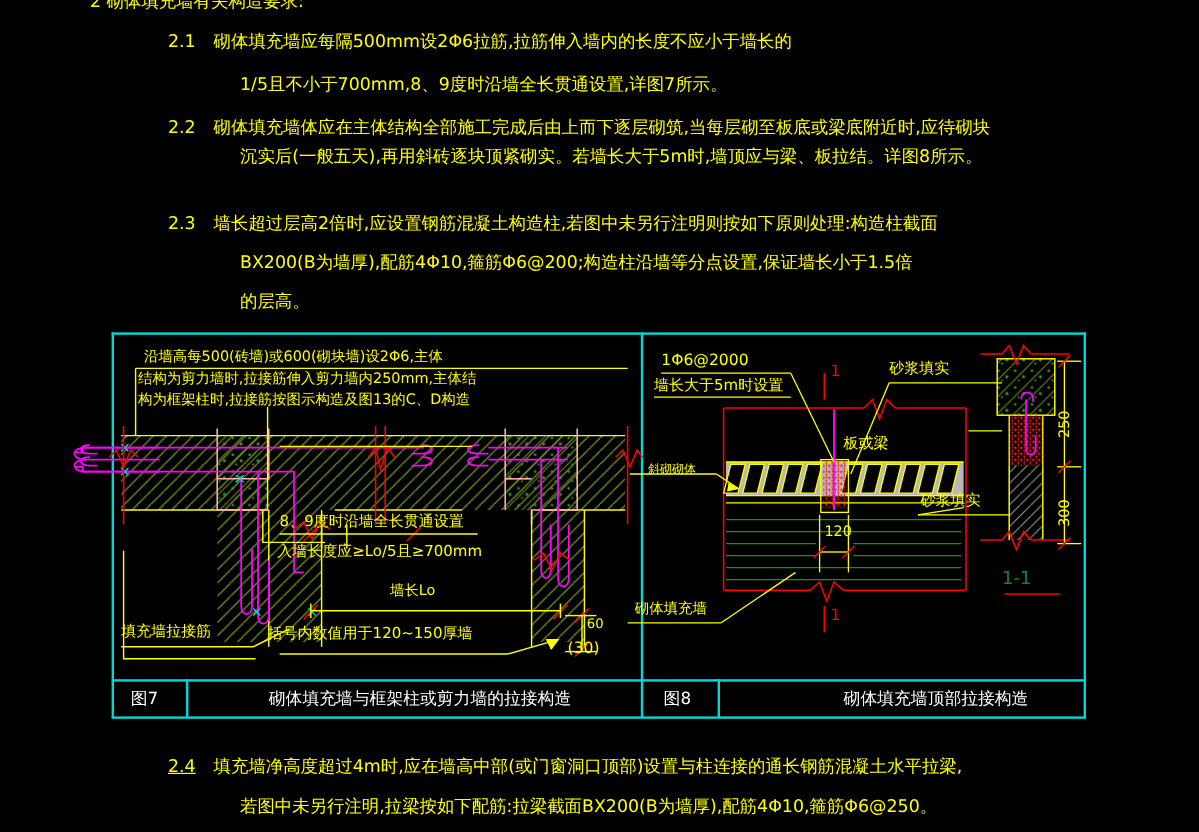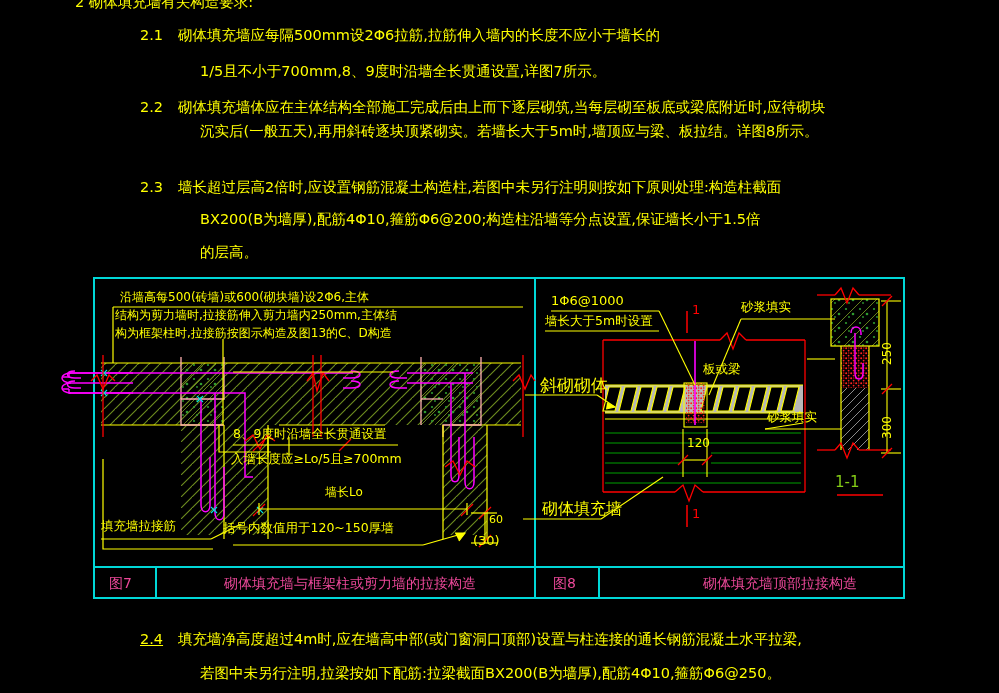--- a/index.html
+++ b/index.html
@@ -11,21 +11,21 @@
   .abs{position:absolute;}
   
   .spec{position:absolute;color:#ffff00;font-size:14.5px;line-height:1;white-space:nowrap;letter-spacing:0px;}
   .spec.num{font-size:14.5px;}
   .clip-top{position:absolute;left:0;top:0;width:999px;height:14px;overflow:hidden;}
   
   #frame{position:absolute;left:93px;top:277px;width:812px;height:322px;}
   .cyanline{position:absolute;background:#00d7d7;}
   .lbl{position:absolute;color:#ffff00;font-size:12.5px;line-height:1;white-space:nowrap;}
   .lbl.vert{transform-origin:0 0;transform:rotate(-90deg);}
-  .cap{position:absolute;color:#ec4899;font-size:13px;white-space:nowrap;line-height:1;}
+  .cap{position:absolute;color:#ffffff;font-size:13px;white-space:nowrap;line-height:1;}
   .cap.big{font-size:14px;}
   svg{position:absolute;left:0;top:0;overflow:visible;}
 </style>
 </head>
 <body>
 
 <div class="clip-top">
   <div class="spec" style="left:75px;top:-5px;">2  砌体填充墙有关构造要求:</div>
 </div>
 
@@ -375,28 +375,28 @@
       <line x1="347" y1="29" x2="357" y2="19"></line>
       <line x1="347" y1="117" x2="357" y2="107"></line>
       <line x1="347" y1="181" x2="357" y2="171"></line>
     </g>
 
     <g stroke="#ffff00" stroke-width="1.1" fill="none">
       <line x1="272" y1="82" x2="300" y2="82"></line>
     </g>
   </svg>
 
-  <div class="lbl" style="left:16px;top:17px;font-size:13px;">1Φ6@1000</div>
+  <div class="lbl" style="left:16px;top:17px;font-size:13px;">1Φ6@2000</div>
   <div class="lbl" style="left:10px;top:38px;font-size:12.5px;">墙长大于5m时设置</div>
   <div class="lbl" style="left:157px;top:26px;font-size:13px;color:#ff0000;">1</div>
   <div class="lbl" style="left:157px;top:230px;font-size:13px;color:#ff0000;">1</div>
   <div class="lbl" style="left:206px;top:24px;font-size:12.5px;">砂浆填实</div>
   <div class="lbl" style="left:168px;top:86px;font-size:12.5px;">板或梁</div>
-  <div class="lbl" style="left:5px;top:100px;font-size:17px;">斜砌砌体</div>
+  <div class="lbl" style="left:5px;top:110px;font-size:10px;">斜砌砌体</div>
   <div class="lbl" style="left:232px;top:134px;font-size:12.5px;">砂浆填实</div>
-  <div class="lbl" style="left:-6px;top:224px;font-size:16px;margin-left:13px;">砌体填充墙</div>
+  <div class="lbl" style="left:-6px;top:224px;font-size:12px;">砌体填充墙</div>
   <div class="lbl" style="left:152px;top:160px;font-size:12px;">120</div>
-  <div class="lbl" style="left:300px;top:198px;font-size:15px;color:#84cc16;">1-1</div>
+  <div class="lbl" style="left:300px;top:198px;font-size:15px;color:#15803d;">1-1</div>
   <div class="lbl vert" style="left:346px;top:88px;font-size:12px;">250</div>
   <div class="lbl vert" style="left:346px;top:162px;font-size:12px;">300</div>
   </div>
 
 </div>
 
 </body></html>

